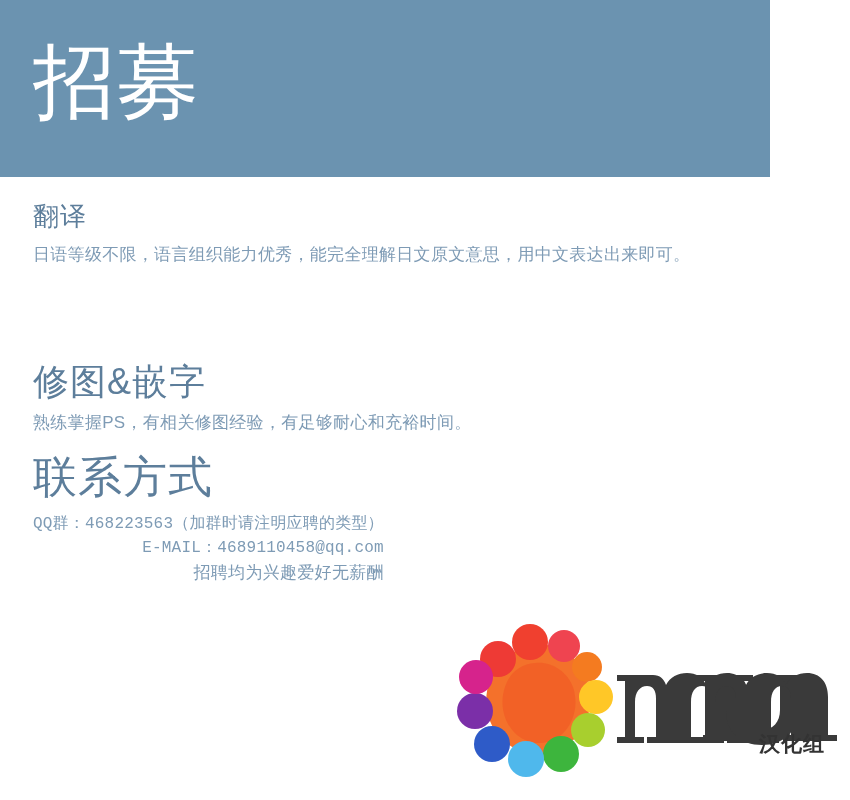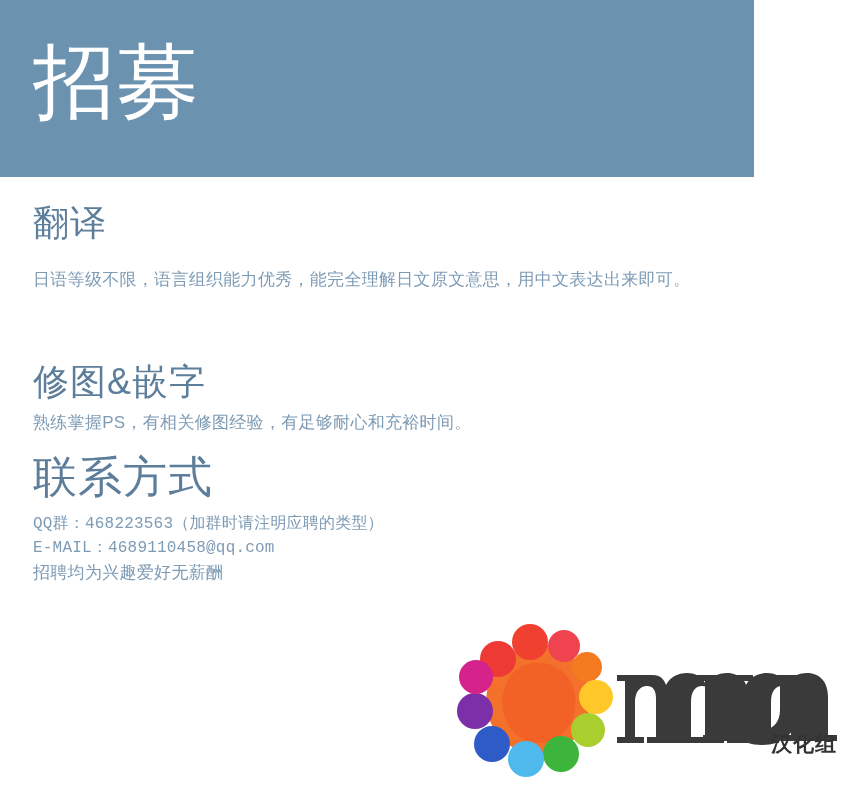--- a/index.html
+++ b/index.html
@@ -17,20 +17,21 @@
   }
 
   
   #header-banner {
     position: absolute;
     left: 0;
     top: 0;
     width: 754px;
     height: 177px;
     background: #6b93b0;
+    padding-left: 16px;
   }
   #poster-title {
     position: absolute;
     left: 33px;
     top: 36px;
     font-size: 82px;
     line-height: 1.12;
     color: #ffffff;
     font-weight: 400;
     letter-spacing: 2px;
@@ -60,29 +61,29 @@
   .section-desc {
     font-size: 17px;
     line-height: 1.5;
     color: #7e9bb5;
     letter-spacing: 0.3px;
     white-space: nowrap;
     margin: 0;
   }
 
   #section-translation { top: 25px; }
-  #section-translation .section-heading { font-size: 36px; }
-  #section-translation .section-desc { margin-top: 24px; }
+  #section-translation .section-heading { font-size: 26px; }
+  #section-translation .section-desc { margin-top: 10px; }
 
   #section-retouch { top: 152px; margin-top: 32px; }
   #section-retouch .section-desc { margin-top: 8px; }
 
   #section-contact { top: 275px; }
   #section-contact .section-heading { font-size: 44px; }
-  #contact-lines { margin-top: 9px; }
+  #contact-lines { margin-top: 9px; text-align: right; }
   .contact-line {
     font-size: 17px;
     line-height: 1.52;
     color: #7e9bb5;
     letter-spacing: 0.3px;
     white-space: nowrap;
     margin: 0;
   }
   .mono-line {
     font-family: "Liberation Mono", "DejaVu Sans Mono", monospace;
@@ -107,21 +108,21 @@
   }
   #logo-wordmark {
     position: absolute;
     left: 168px;
     top: 42px;
     width: 222px;
     height: 110px;
   }
   #logo-subtitle {
     position: absolute;
-    right: 0;
+    right: 12px;
     top: 122px;
     font-size: 21px;
     font-weight: bold;
     color: #333333;
     letter-spacing: 1px;
     line-height: 1;
     white-space: nowrap;
   }
 </style>
 </head>

